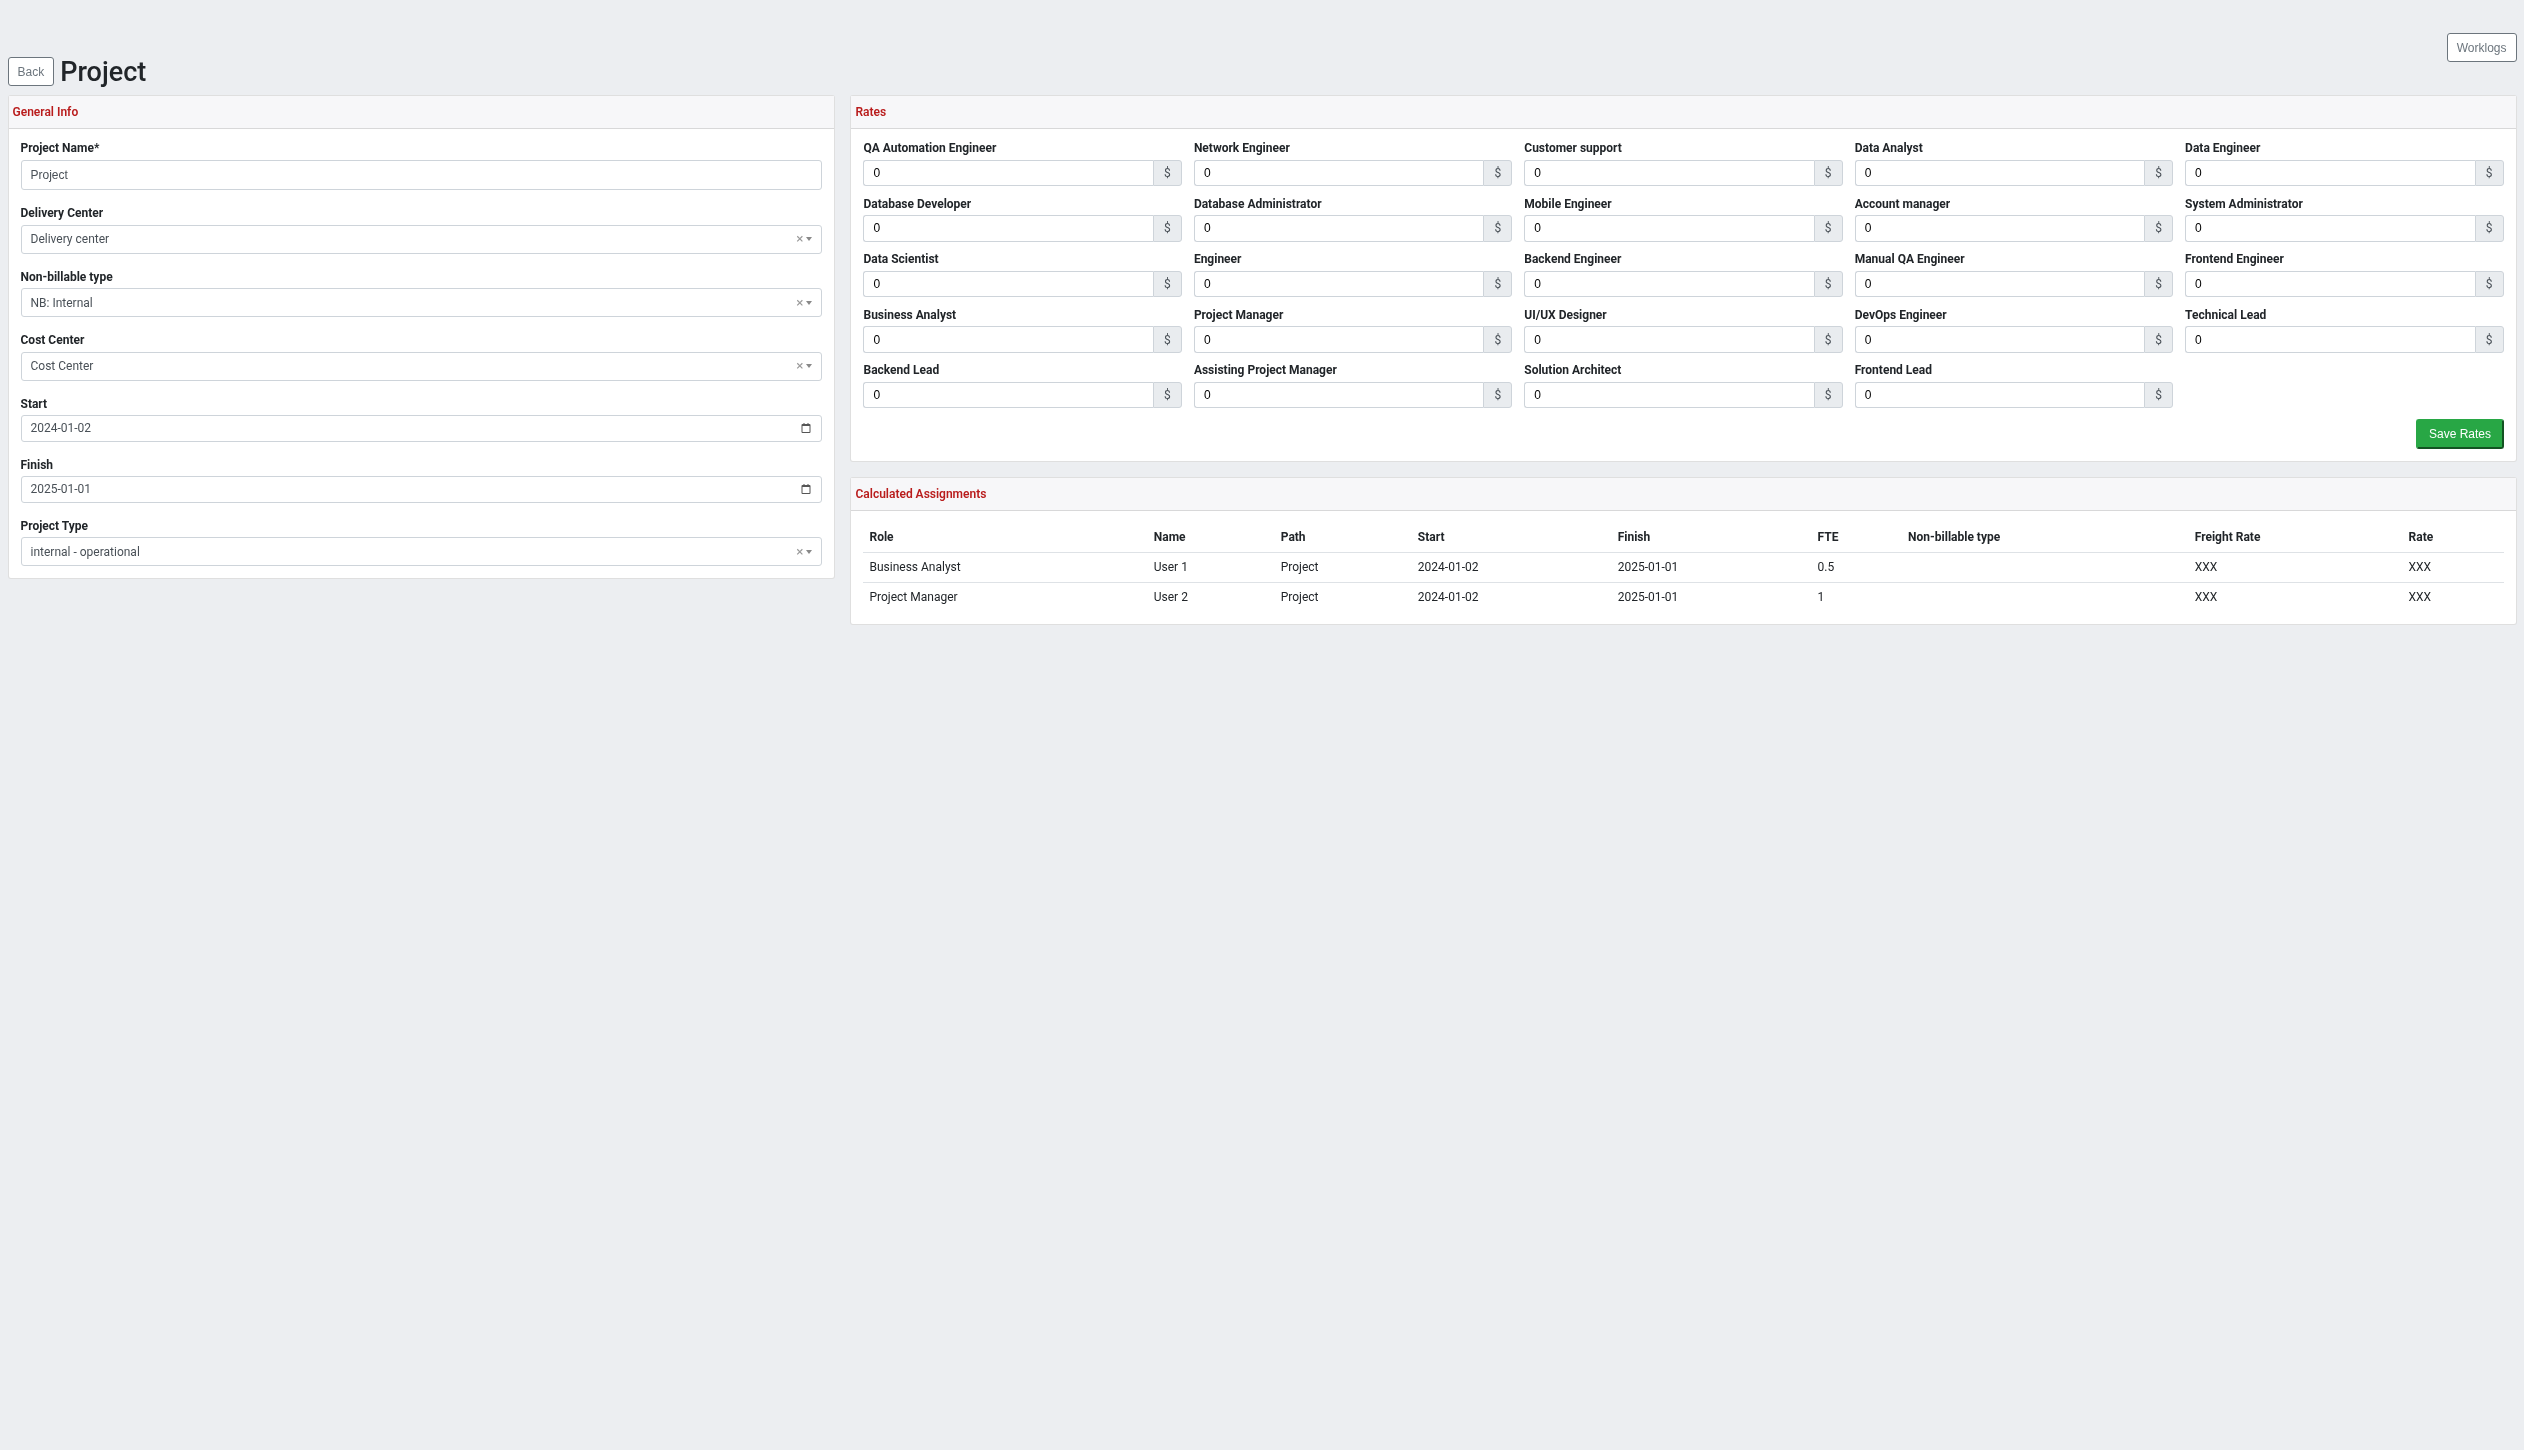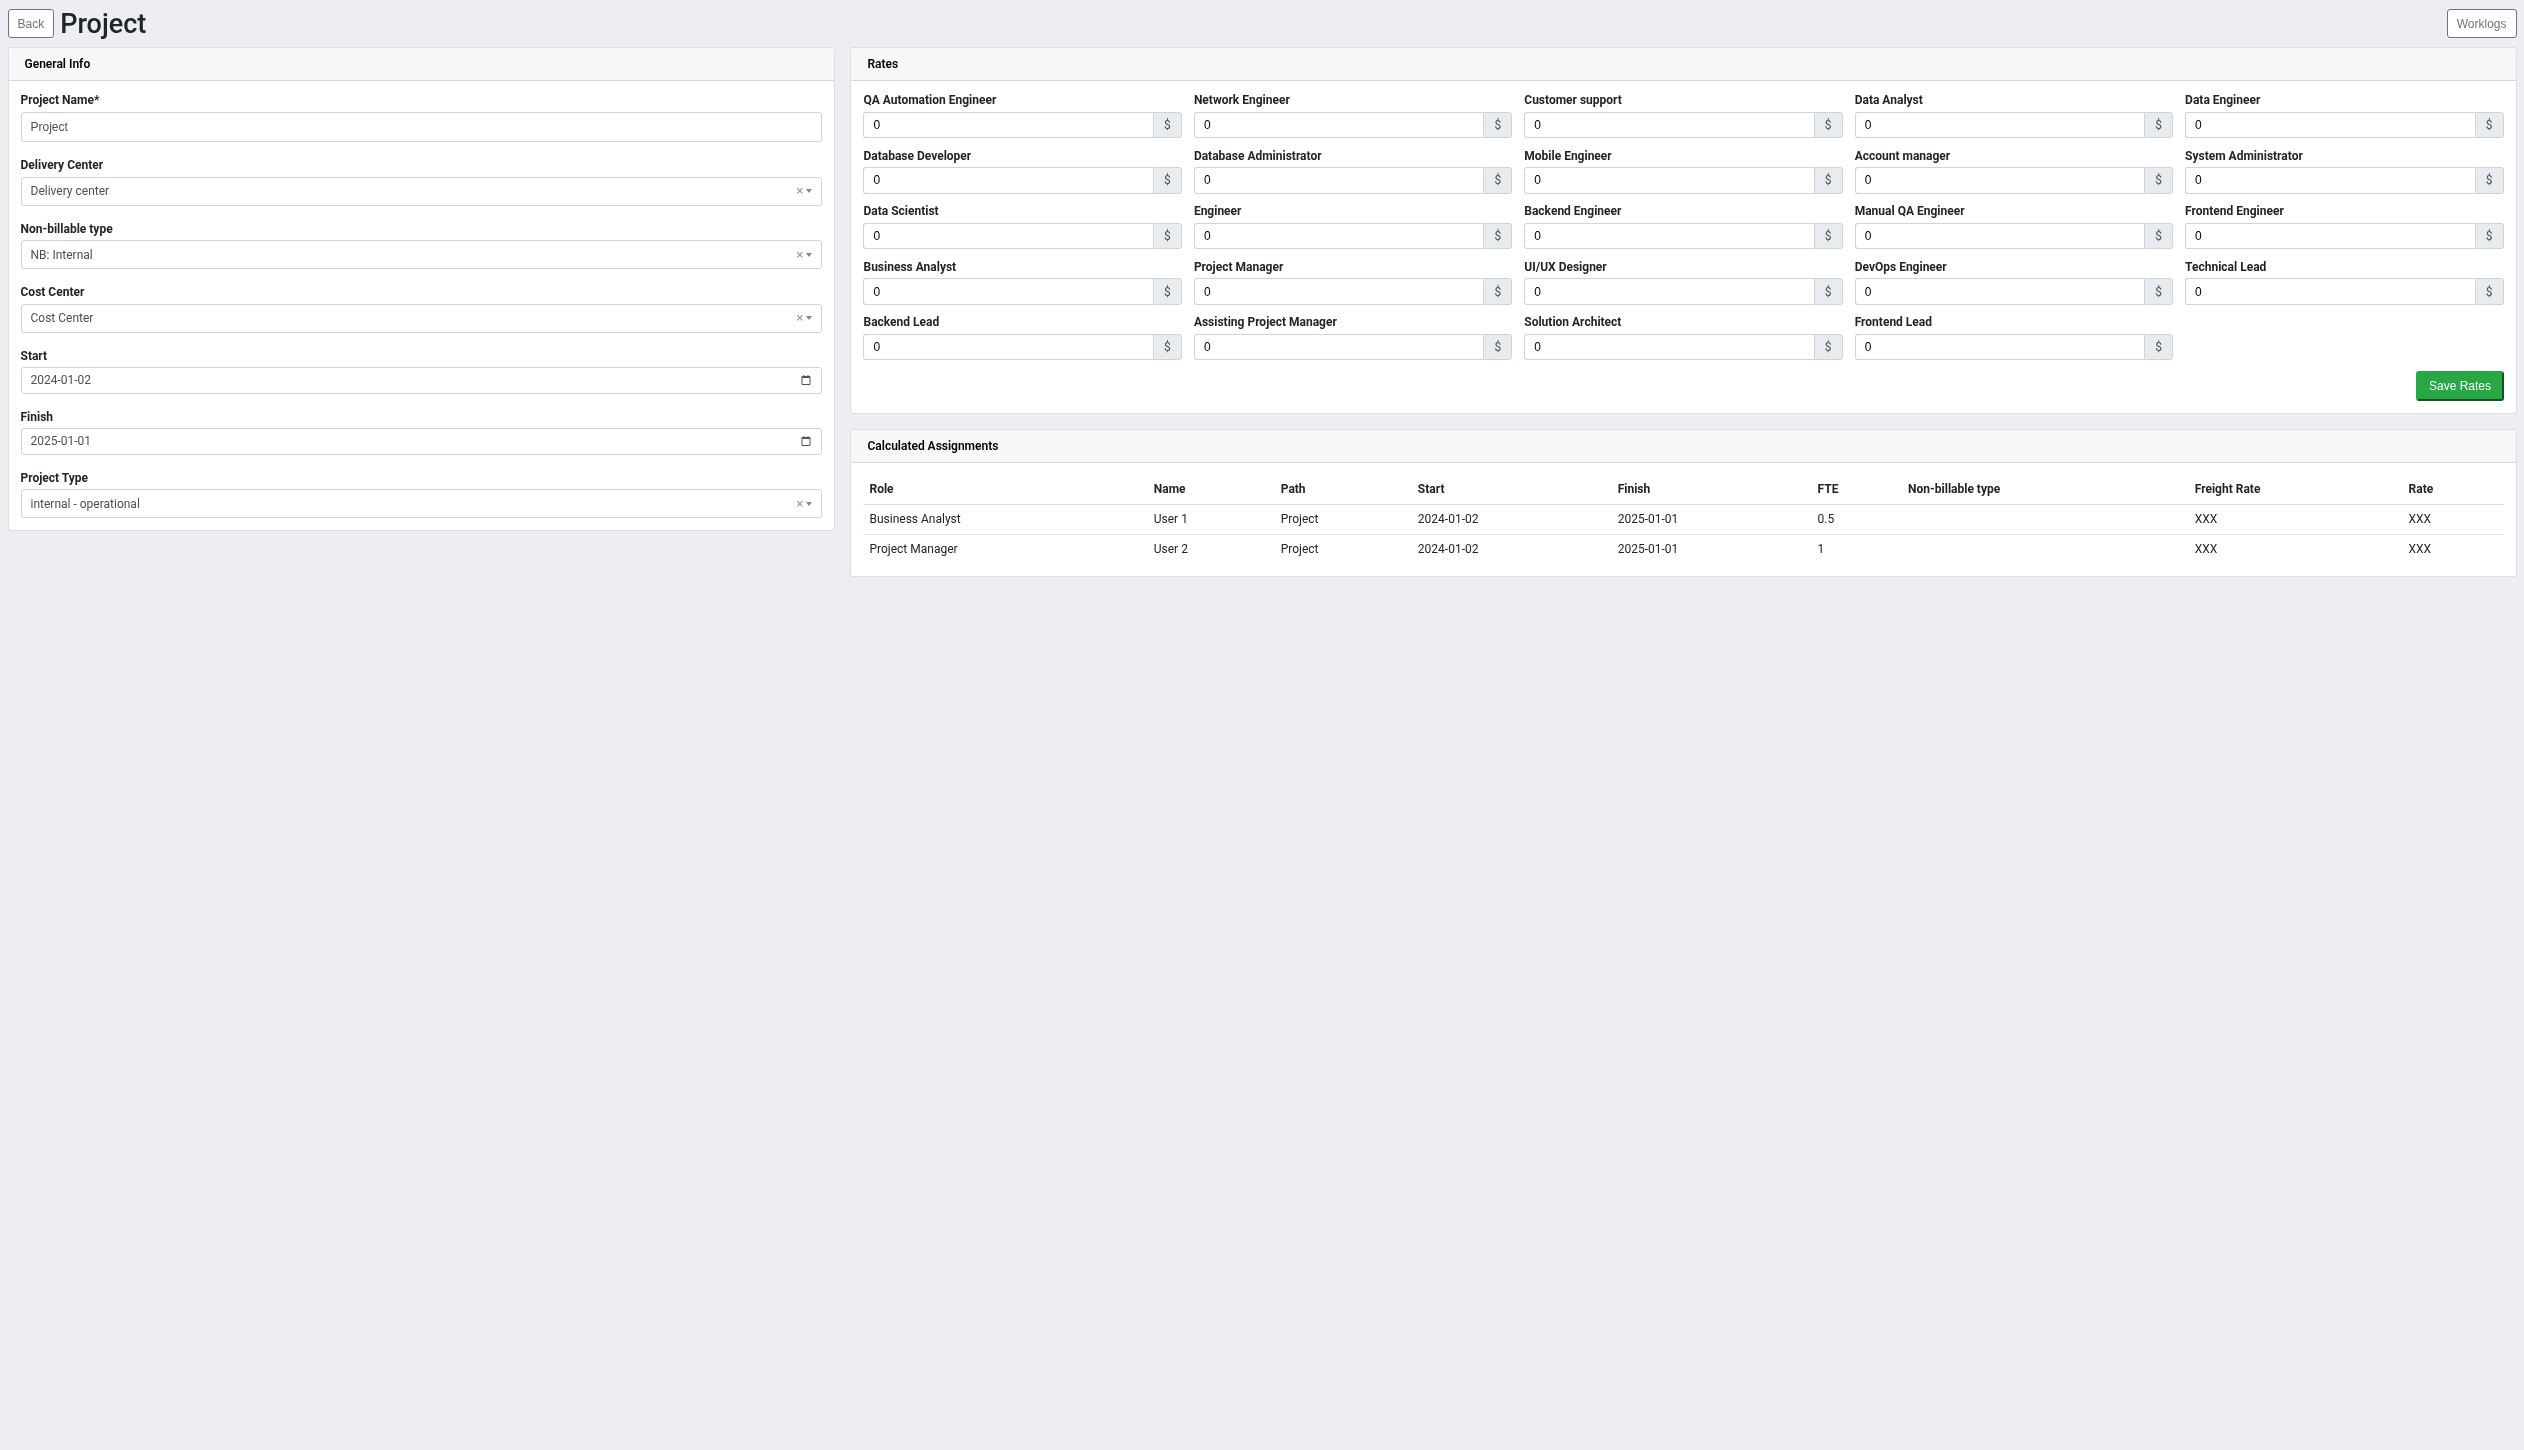--- a/index.html
+++ b/index.html
@@ -16,20 +16,21 @@
   .top-bar {
     display: flex;
     align-items: center;
     justify-content: space-between;
     margin-bottom: 7.5px;
   }
   .top-left {
     display: flex;
     align-items: center;
     gap: 6px;
+    margin-top: 48px;
   }
   .btn {
     display: inline-flex;
     align-items: center;
     padding: 4.5px 9px;
     font-size: 12px;
     line-height: 1.5;
     border: 0.8px solid #6c757d;
     background: #fff;
     color: #6c757d;
@@ -49,24 +50,24 @@
   }
   .col-left { flex: 0 0 33%; max-width: 33%; }
   .col-right { flex: 1; display: flex; flex-direction: column; gap: 15px; }
   .card {
     background: #fff;
     border: 0.8px solid rgba(0,0,0,.125);
     border-radius: 3px;
   }
   .card-header {
     background: #f7f7f9;
-    padding: 9px 16px;
+    padding: 9px 4px;
     border-bottom: 0.8px solid rgba(0,0,0,.125);
     font-weight: 600;
-    color: #000000;
+    color: #b91c1c;
     font-size: 12px;
   }
   .card-body {
     padding: 12px;
   }
   .form-group {
     margin-bottom: 16px;
   }
   .form-group > label {
     display: block;

